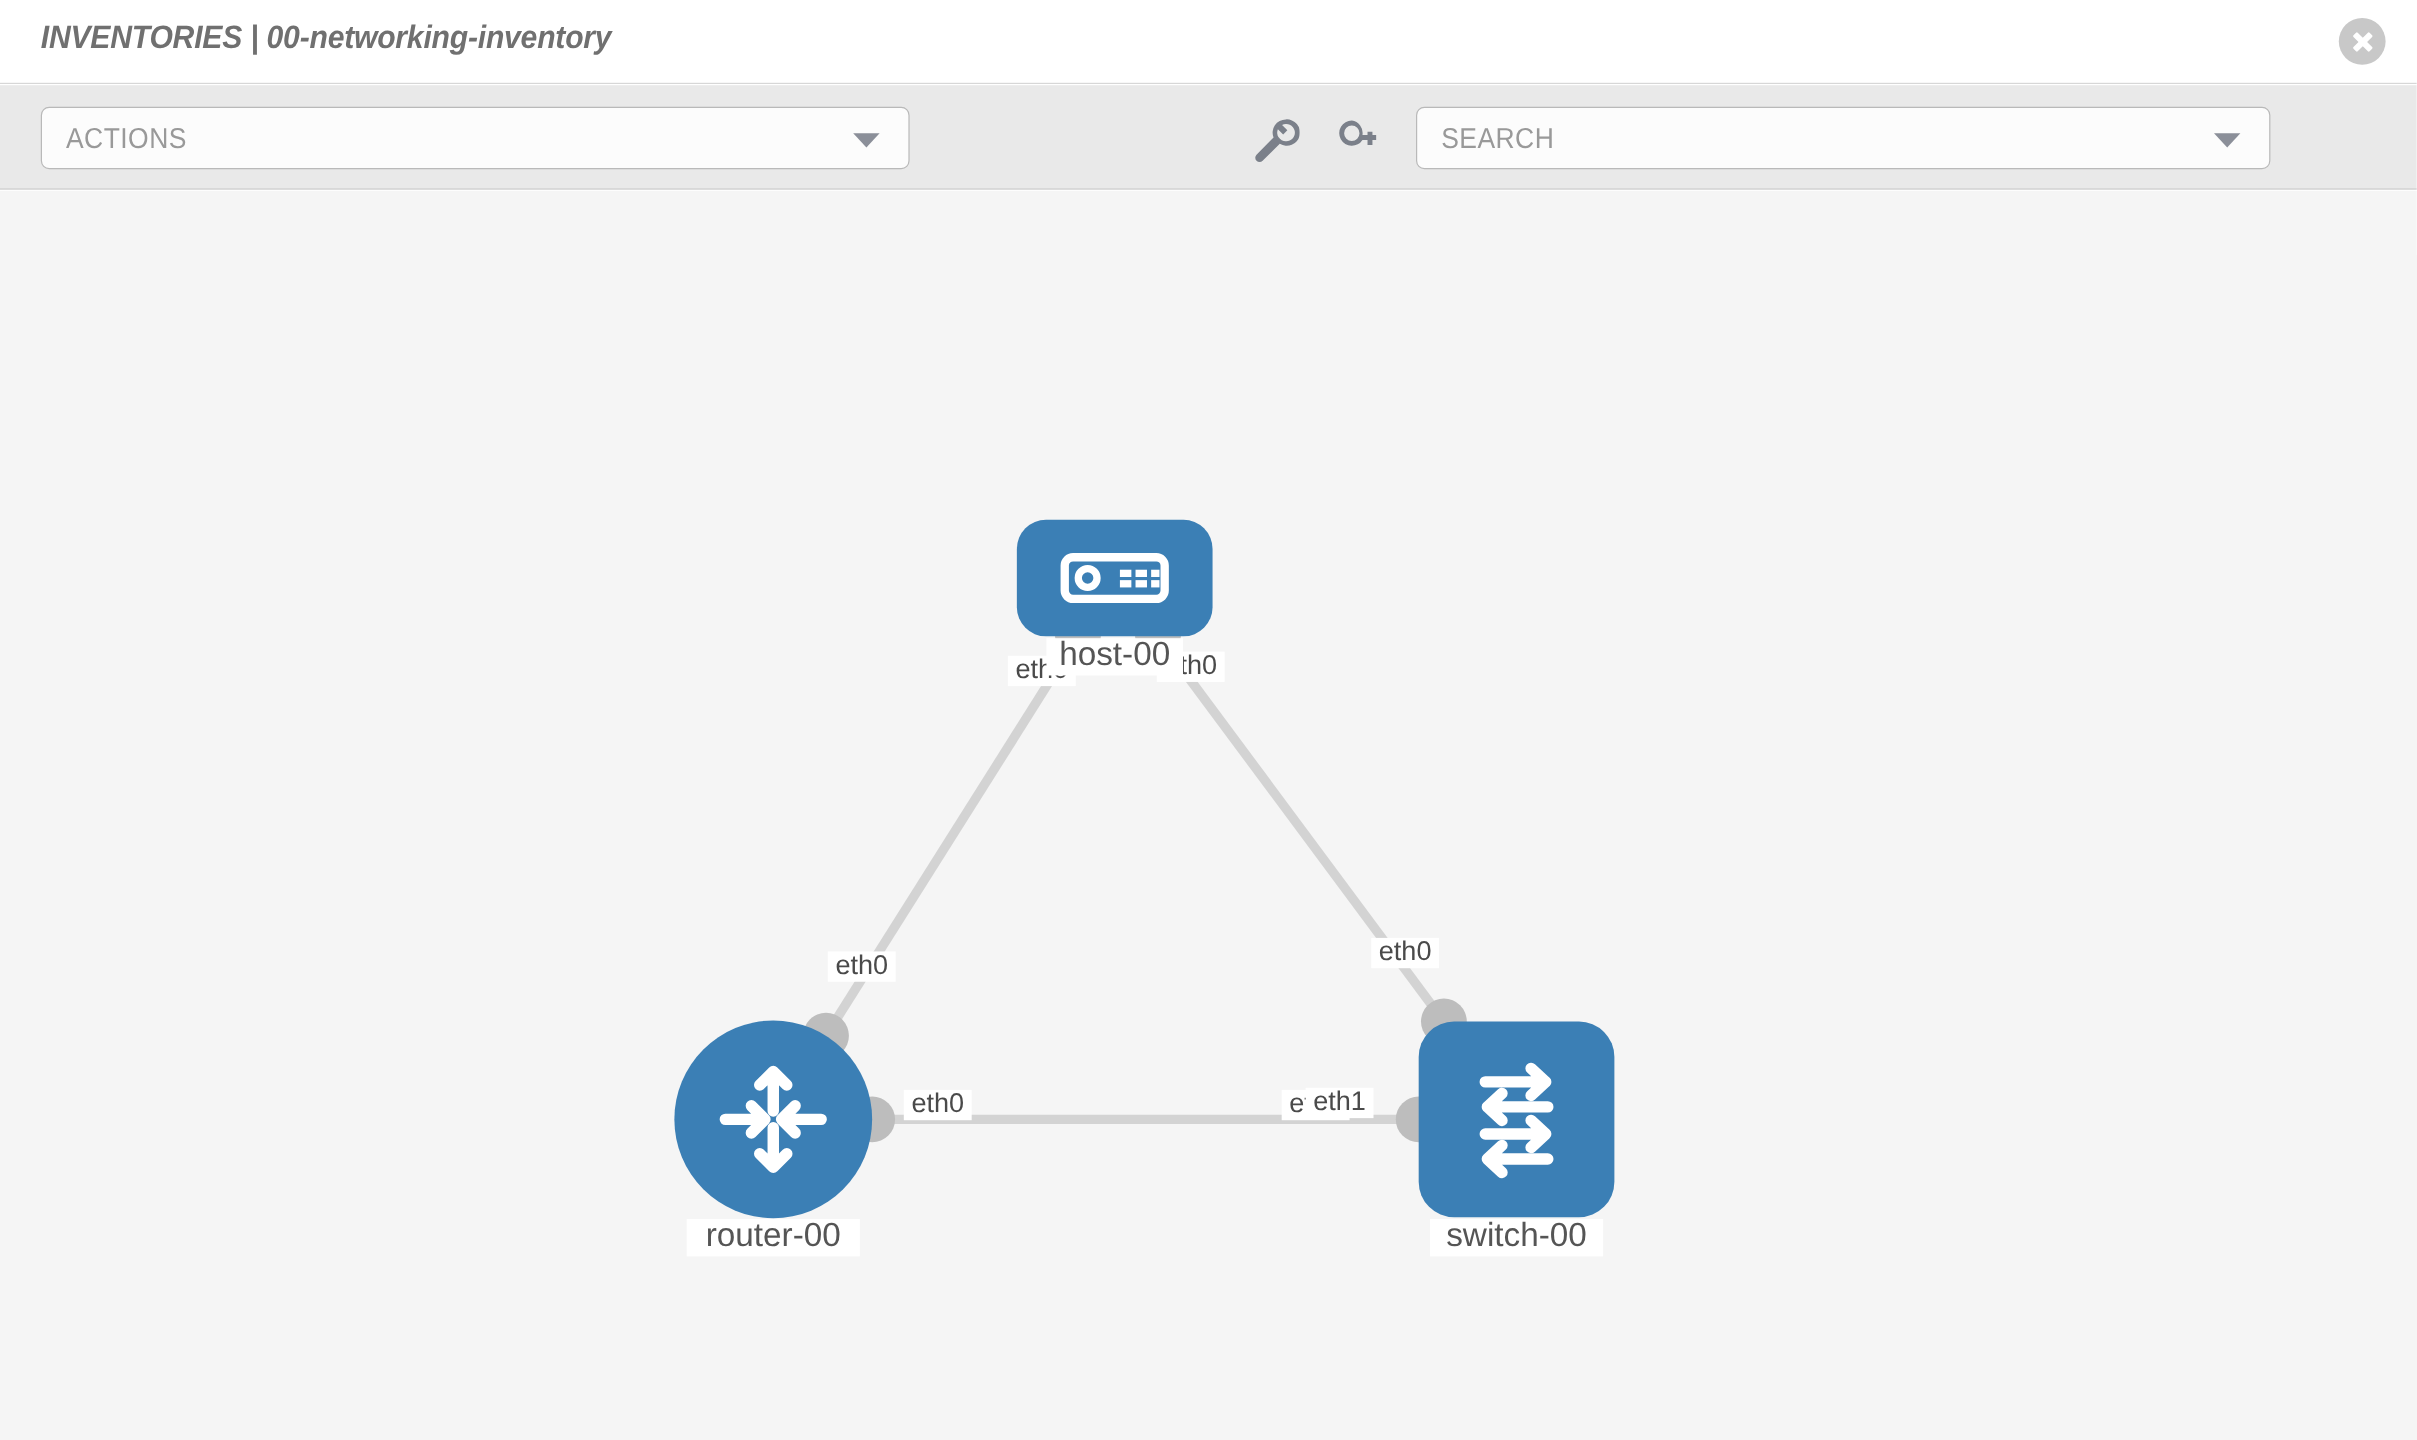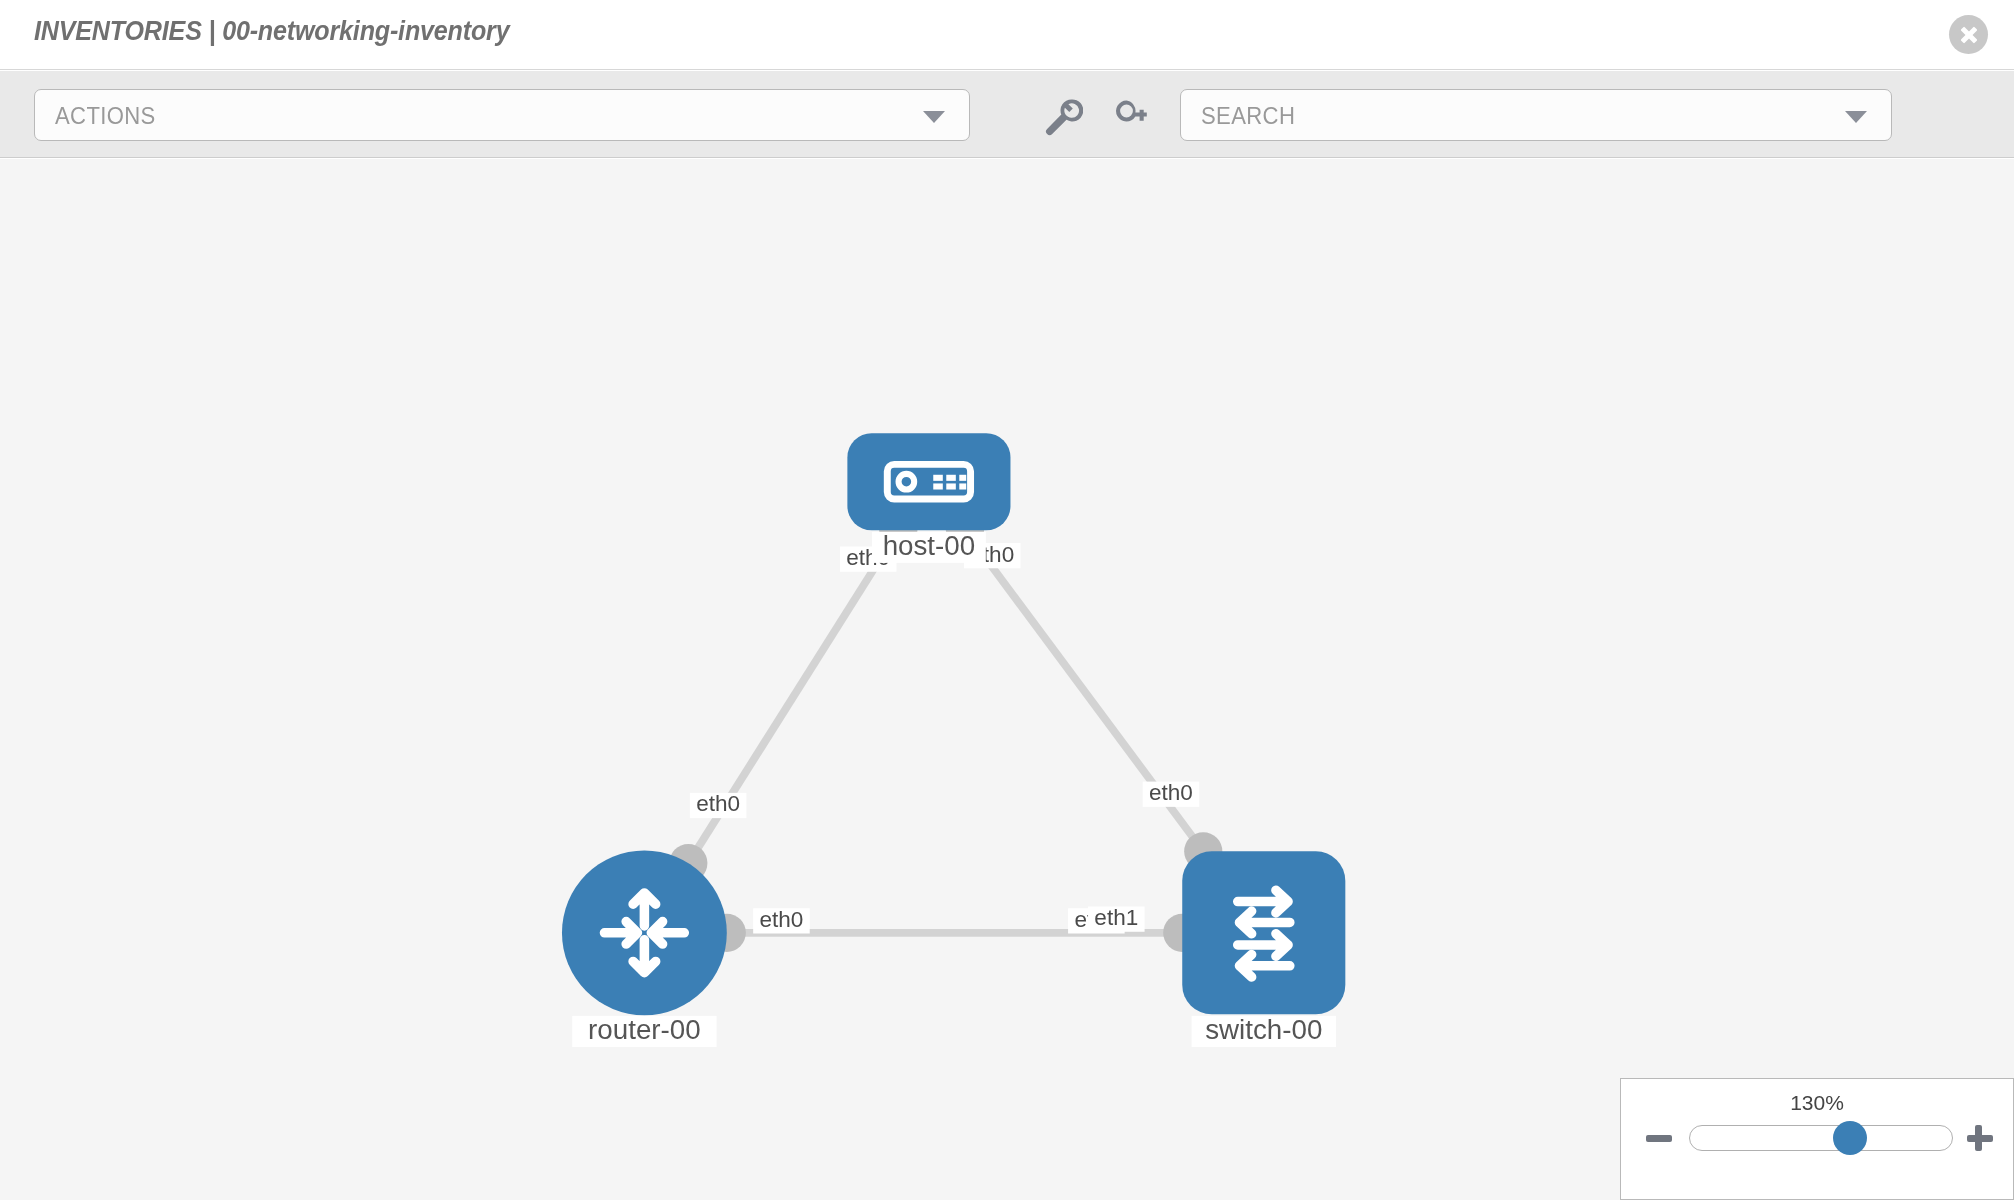--- a/index.html
+++ b/index.html
@@ -45,21 +45,21 @@
 
   
   .toolbar {
     position: absolute; left: 0; top: 71px;
     width: 2014px; height: 87px;
     background: #e9e9e9;
     border-bottom: 1px solid #cdcdcd;
   }
   .actions-select {
     position: absolute; left: 34px; top: 18px;
-    width: 936px; height: 52px;
+    width: 724px; height: 52px;
     background: #fcfcfc;
     border: 1px solid #b9b9b9;
     border-radius: 7px;
     cursor: pointer;
     text-decoration: underline;
   }
   .actions-select .label {
     position: absolute; left: 20px; top: 12px;
     font-size: 24px; color: #999999;
     font-stretch: condensed; transform: scaleX(0.92);
@@ -275,30 +275,14 @@
           <rect x="851.4" y="429.76" width="131.20000000000002" height="35.84" fill="#ffffff"></rect>
           <text x="917" y="456" text-anchor="middle" font-family="&quot;Liberation Sans&quot;, sans-serif" font-size="32" fill="#555555">host-00</text>
           <rect x="505.8" y="987.76" width="166.4" height="35.84" fill="#ffffff"></rect>
           <text x="589" y="1014" text-anchor="middle" font-family="&quot;Liberation Sans&quot;, sans-serif" font-size="32" fill="#555555">router-00</text>
           <rect x="1219.8" y="987.76" width="166.4" height="35.84" fill="#ffffff"></rect>
           <text x="1303" y="1014" text-anchor="middle" font-family="&quot;Liberation Sans&quot;, sans-serif" font-size="32" fill="#555555">switch-00</text>
         </g>
     </svg>
   </div>
 
-  <div class="zoom-panel">
-    <div class="zoom-pct">130%</div>
-
-    <div class="zoom-minus">
-      <div class="bar-h"></div>
-    </div>
-
-    <div class="zoom-track">
-      <div class="zoom-thumb" id="zoom-thumb" style="left: 142.6px;"></div>
-    </div>
-
-    <div class="zoom-plus">
-      <div class="bar-h"></div>
-      <div class="bar-v"></div>
-    </div>
-  </div>
 
 </div>
 
 </body></html>

